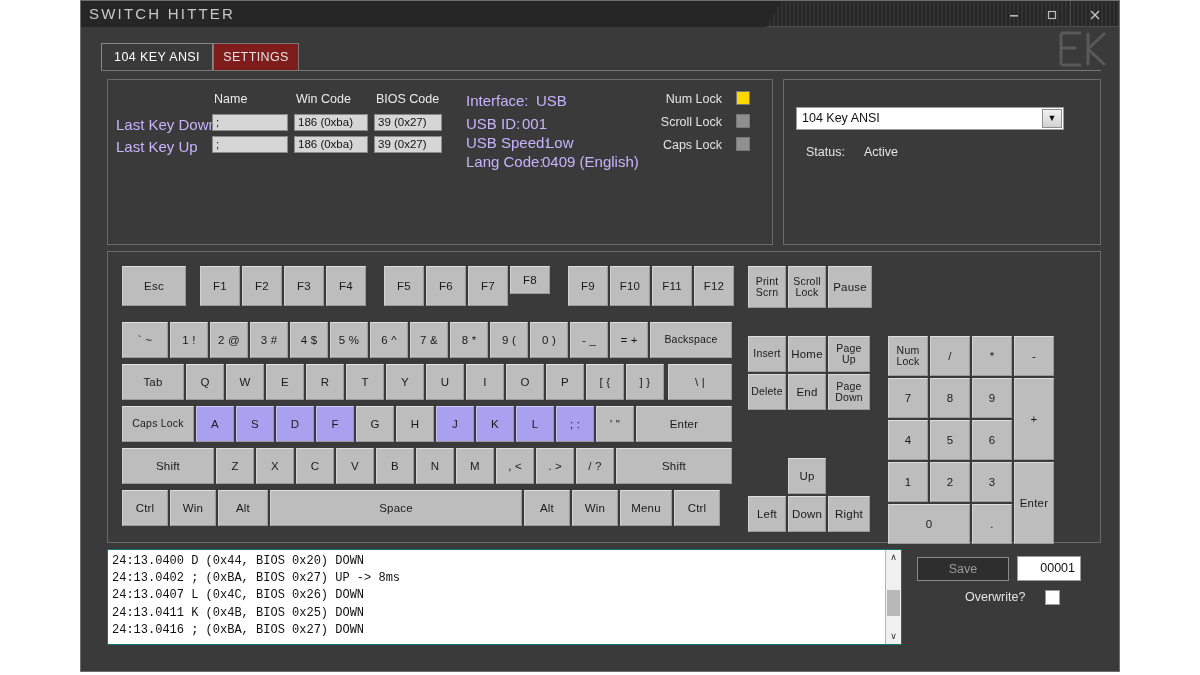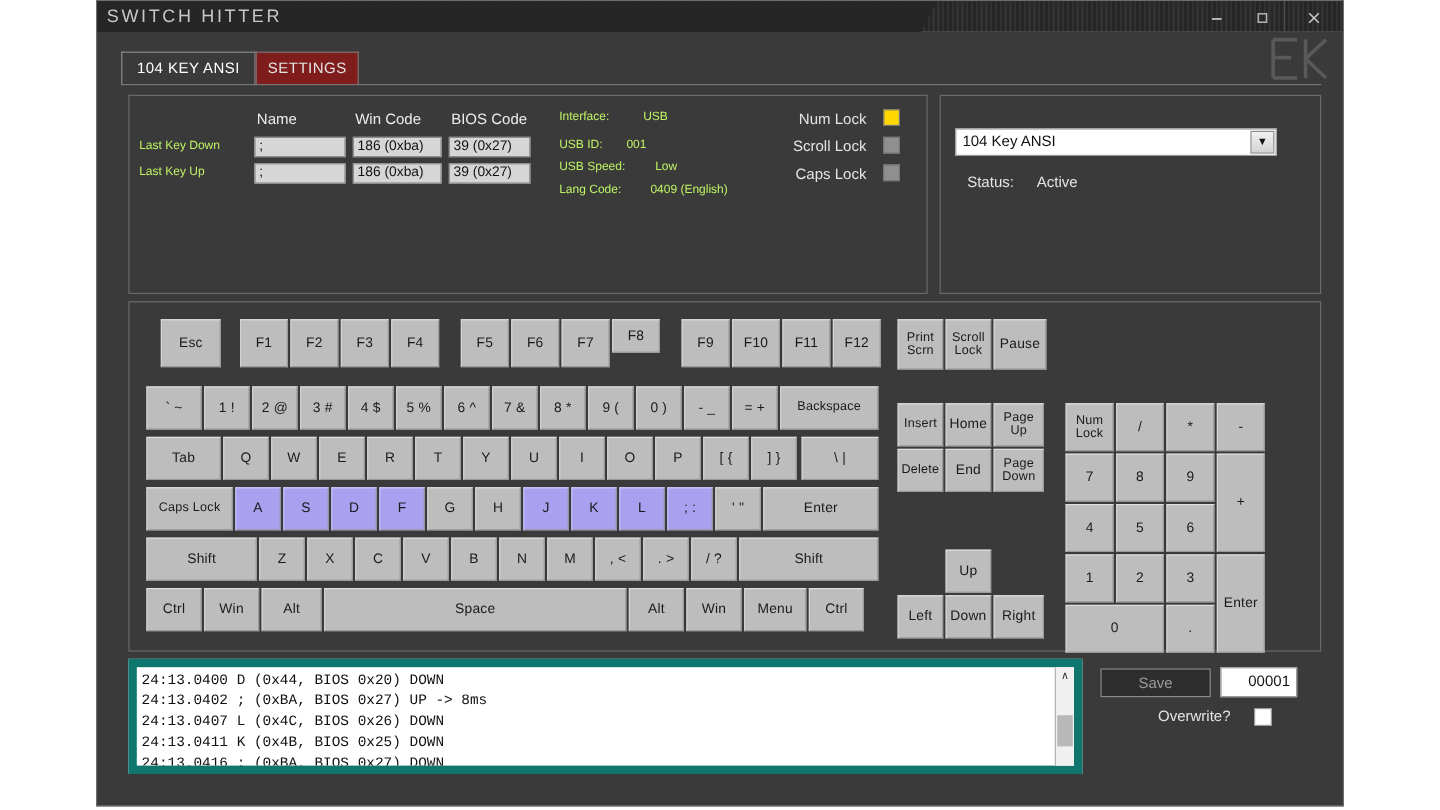--- a/index.html
+++ b/index.html
@@ -70,21 +70,21 @@
     position:absolute;
     background:#3a3a3a;
     border:1px solid #6a6a6a;
     box-sizing:border-box;
   }
   #panel-info{left:26px;top:78px;width:666px;height:166px;}
   #panel-device{left:702px;top:78px;width:318px;height:166px;}
   #panel-kb{left:26px;top:250px;width:994px;height:292px;}
   #panel-log-wrap{left:26px;top:548px;width:994px;height:100px;border:none;background:none;}
   
-  .lbl{position:absolute;color:#bef264;font-size:10px;white-space:nowrap;}
+  .lbl{position:absolute;color:#c4b5fd;font-size:15px;white-space:nowrap;}
   .hdr{position:absolute;color:#ececec;font-size:12.5px;}
   .tinput{
     position:absolute;height:17px;
     background:#d6d6d6;border:1px solid #8b8b8b;
     box-sizing:border-box;
     font-size:11.5px;color:#111;
     padding:0 3px;line-height:15px;
     font-family:"Liberation Sans", sans-serif;
     overflow:hidden;white-space:nowrap;
   }
@@ -130,21 +130,21 @@
     text-align:center;line-height:1.05;
     font-family:"Liberation Sans", sans-serif;
     white-space:pre-line;
     letter-spacing:.2px;
   }
   .key.hl{background:#a9a0f0;border-top-color:#cfc9f8;border-left-color:#c6bff6;}
   .key.sm{font-size:10.5px;}
   
   #logbox{
     position:absolute;left:0;top:0;width:795px;height:96px;
-    background:#ffffff;border:7px solid #0f766e;box-sizing:border-box;
+    background:#ffffff;border:1px solid #0f766e;box-sizing:border-box;
     overflow:hidden;
   }
   #logtext{
     position:absolute;left:4px;top:3px;width:760px;
     font-family:"Liberation Mono", monospace;
     font-size:12px;color:#111;line-height:17.2px;
     white-space:pre;
   }
   #logscroll{
     position:absolute;right:0;top:0;width:16px;height:94px;
@@ -249,21 +249,21 @@
     <div id="combo">
       <span>104 Key ANSI</span>
       <span id="combo-arrow">▼</span>
     </div>
     <div id="status-lbl">Status:</div>
     <div id="status-val">Active</div>
   </div>
 
   <div class="panel" id="panel-kb">
     <div id="kb-main" style="position:absolute;left:14px;top:14px;">
-        <div class="key" style="left: 12px; top: 0px; width: 50px; height: 40px;">Esc</div>
+        <div class="key" style="left: 0px; top: 0px; width: 64px; height: 40px;">Esc</div>
         <div class="key" style="left: 78px; top: 0px; width: 40px; height: 40px;">F1</div>
         <div class="key" style="left: 120px; top: 0px; width: 40px; height: 40px;">F2</div>
         <div class="key" style="left: 162px; top: 0px; width: 40px; height: 40px;">F3</div>
         <div class="key" style="left: 204px; top: 0px; width: 40px; height: 40px;">F4</div>
         <div class="key" style="left: 262px; top: 0px; width: 40px; height: 40px;">F5</div>
         <div class="key" style="left: 304px; top: 0px; width: 40px; height: 40px;">F6</div>
         <div class="key" style="left: 346px; top: 0px; width: 40px; height: 40px;">F7</div>
         <div class="key" style="left: 388px; top: 0px; width: 40px; height: 28px;">F8</div>
         <div class="key" style="left: 446px; top: 0px; width: 40px; height: 40px;">F9</div>
         <div class="key" style="left: 488px; top: 0px; width: 40px; height: 40px;">F10</div>

